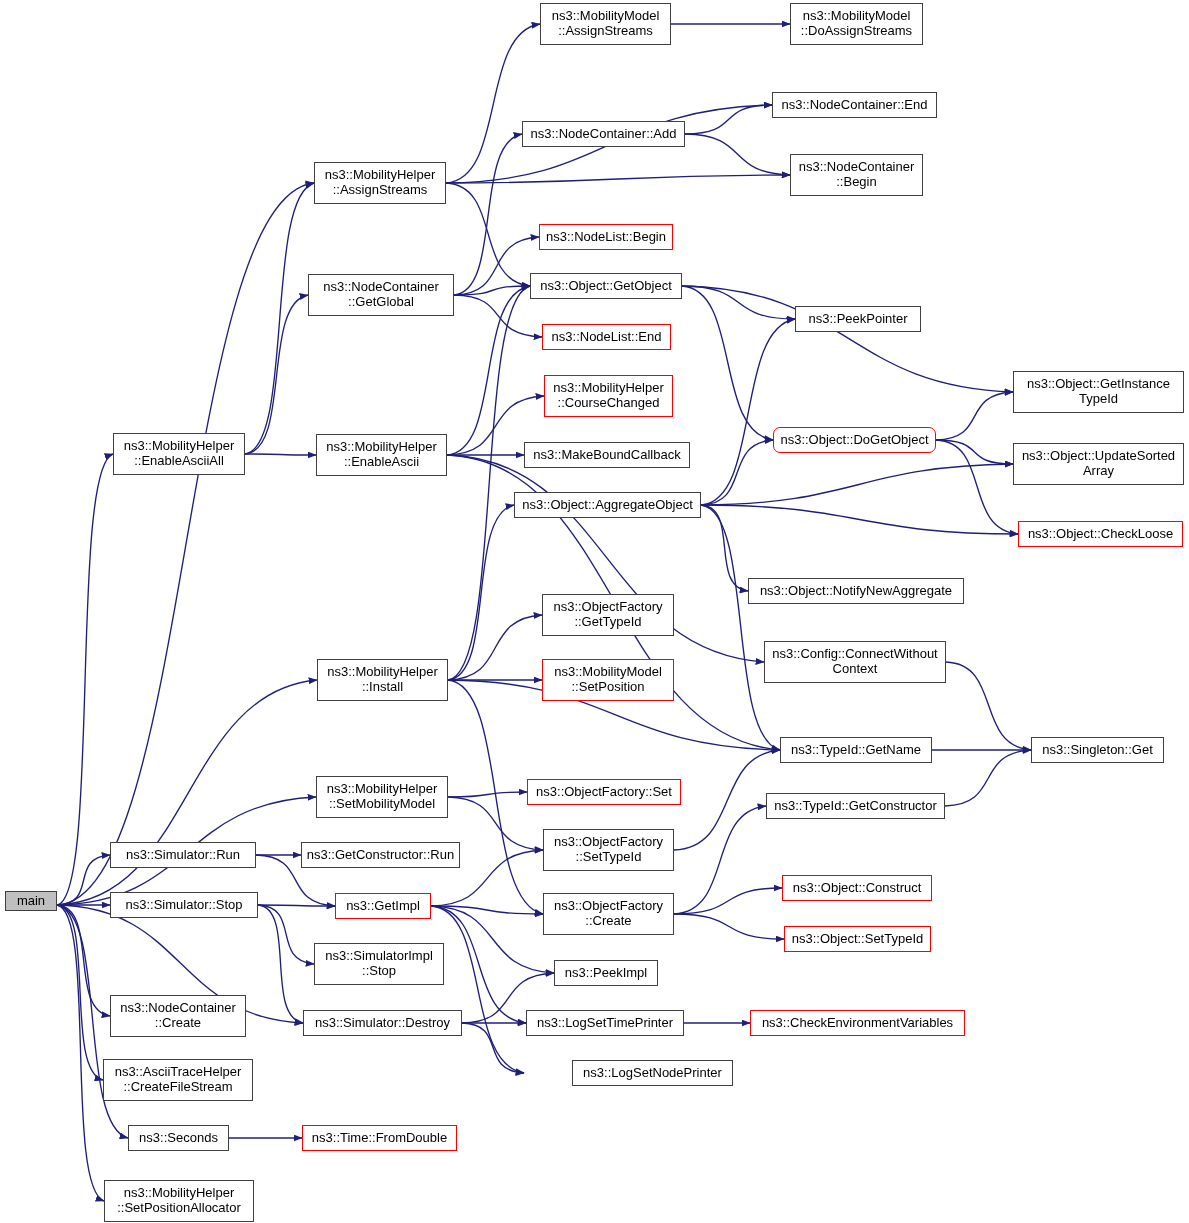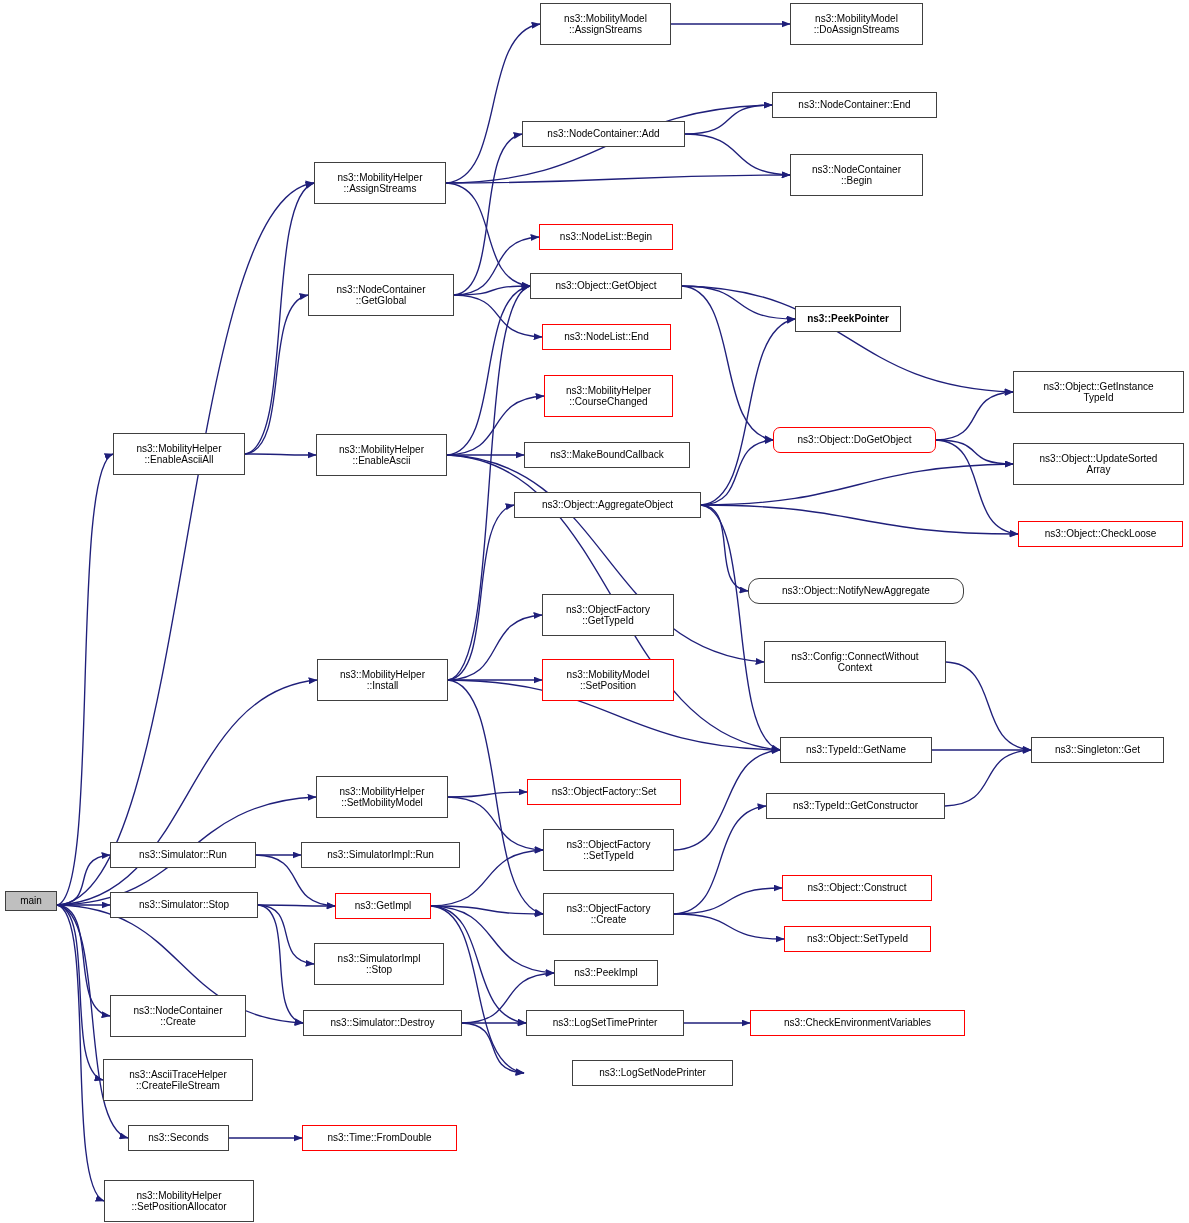--- a/index.html
+++ b/index.html
@@ -2,21 +2,21 @@
 <html><head>
 <meta charset="utf-8">
 <style>
   html,body{margin:0;padding:0;background:#ffffff;}
   #canvas{position:relative;width:1189px;height:1223px;background:#ffffff;
           font-family:"Liberation Sans",sans-serif;overflow:hidden;}
   #edges{position:absolute;left:0;top:0;width:1189px;height:1223px;}
   .node{position:absolute;box-sizing:border-box;display:flex;align-items:center;
         justify-content:center;text-align:center;background:#ffffff;
         border:1px solid #404040;color:#000000;line-height:1.12;
-        font-size:10px;letter-spacing:0px;white-space:pre-line;z-index:5;}
+        font-size:13px;letter-spacing:0px;white-space:pre-line;z-index:5;}
   .node.red{border:1px solid #ff0000;text-align:center;}
   .node.cur{background:#bfbfbf;border:1px solid #404040;}
 </style>
 </head>
 <body>
 
 <div id="canvas">
   <svg id="edges" xmlns="http://www.w3.org/2000/svg" viewBox="0 0 1189 1223">
     <defs>
       <marker id="ah" markerWidth="9" markerHeight="7" refX="8.4" refY="3.5" orient="auto" markerUnits="userSpaceOnUse">
@@ -107,55 +107,55 @@
       <div class="node" style="left: 772px; top: 92px; width: 165px; height: 26px;">ns3::NodeContainer::End</div>
       <div class="node" style="left: 522px; top: 121px; width: 163px; height: 26px;">ns3::NodeContainer::Add</div>
       <div class="node" style="left: 790px; top: 154px; width: 133px; height: 42px;">ns3::NodeContainer
 ::Begin</div>
       <div class="node" style="left: 314px; top: 162px; width: 132px; height: 42px;">ns3::MobilityHelper
 ::AssignStreams</div>
       <div class="node red" style="left: 539px; top: 224px; width: 134px; height: 26px;">ns3::NodeList::Begin</div>
       <div class="node" style="left: 530px; top: 273px; width: 152px; height: 26px;">ns3::Object::GetObject</div>
       <div class="node" style="left: 308px; top: 274px; width: 146px; height: 42px;">ns3::NodeContainer
 ::GetGlobal</div>
-      <div class="node" style="left: 795px; top: 306px; width: 106px; height: 26px; font-weight: bold;">ns3::PeekPointer</div>
+      <div class="node" style="left: 795px; top: 306px; width: 126px; height: 26px;">ns3::PeekPointer</div>
       <div class="node red" style="left: 542px; top: 324px; width: 129px; height: 26px;">ns3::NodeList::End</div>
       <div class="node" style="left: 1013px; top: 371px; width: 171px; height: 42px;">ns3::Object::GetInstance
 TypeId</div>
       <div class="node red" style="left: 544px; top: 375px; width: 129px; height: 42px;">ns3::MobilityHelper
 ::CourseChanged</div>
       <div class="node red" style="left: 773px; top: 427px; width: 163px; height: 26px; border-radius: 7px;">ns3::Object::DoGetObject</div>
       <div class="node" style="left: 113px; top: 433px; width: 132px; height: 42px;">ns3::MobilityHelper
 ::EnableAsciiAll</div>
       <div class="node" style="left: 316px; top: 434px; width: 131px; height: 42px;">ns3::MobilityHelper
 ::EnableAscii</div>
       <div class="node" style="left: 1013px; top: 443px; width: 171px; height: 42px;">ns3::Object::UpdateSorted
 Array</div>
       <div class="node" style="left: 524px; top: 442px; width: 166px; height: 26px;">ns3::MakeBoundCallback</div>
       <div class="node" style="left: 514px; top: 492px; width: 187px; height: 26px;">ns3::Object::AggregateObject</div>
       <div class="node red" style="left: 1018px; top: 521px; width: 165px; height: 26px;">ns3::Object::CheckLoose</div>
-      <div class="node" style="left: 748px; top: 578px; width: 216px; height: 26px; border-radius: 11px;">ns3::Object::NotifyNewAggregate</div>
+      <div class="node" style="left: 748px; top: 578px; width: 216px; height: 26px;">ns3::Object::NotifyNewAggregate</div>
       <div class="node" style="left: 542px; top: 594px; width: 132px; height: 42px;">ns3::ObjectFactory
 ::GetTypeId</div>
       <div class="node" style="left: 764px; top: 641px; width: 182px; height: 42px;">ns3::Config::ConnectWithout
 Context</div>
       <div class="node" style="left: 317px; top: 659px; width: 131px; height: 42px;">ns3::MobilityHelper
 ::Install</div>
       <div class="node red" style="left: 542px; top: 659px; width: 132px; height: 42px;">ns3::MobilityModel
 ::SetPosition</div>
       <div class="node" style="left: 780px; top: 737px; width: 152px; height: 26px;">ns3::TypeId::GetName</div>
       <div class="node" style="left: 1031px; top: 737px; width: 133px; height: 26px;">ns3::Singleton::Get</div>
       <div class="node red" style="left: 527px; top: 779px; width: 154px; height: 26px;">ns3::ObjectFactory::Set</div>
       <div class="node" style="left: 316px; top: 776px; width: 132px; height: 42px;">ns3::MobilityHelper
 ::SetMobilityModel</div>
       <div class="node" style="left: 766px; top: 793px; width: 179px; height: 26px;">ns3::TypeId::GetConstructor</div>
       <div class="node" style="left: 543px; top: 829px; width: 131px; height: 42px;">ns3::ObjectFactory
 ::SetTypeId</div>
       <div class="node" style="left: 110px; top: 842px; width: 146px; height: 26px;">ns3::Simulator::Run</div>
-      <div class="node" style="left: 301px; top: 842px; width: 159px; height: 26px;">ns3::SimulatorImpl::Run</div>
+      <div class="node" style="left: 301px; top: 842px; width: 159px; height: 26px;">ns3::GetConstructor::Run</div>
       <div class="node red" style="left: 782px; top: 875px; width: 150px; height: 26px;">ns3::Object::Construct</div>
       <div class="node" style="left: 110px; top: 892px; width: 148px; height: 26px;">ns3::Simulator::Stop</div>
       <div class="node red" style="left: 335px; top: 893px; width: 96px; height: 26px;">ns3::GetImpl</div>
       <div class="node" style="left: 543px; top: 893px; width: 131px; height: 42px;">ns3::ObjectFactory
 ::Create</div>
       <div class="node red" style="left: 784px; top: 926px; width: 147px; height: 26px;">ns3::Object::SetTypeId</div>
       <div class="node" style="left: 314px; top: 943px; width: 130px; height: 42px;">ns3::SimulatorImpl
 ::Stop</div>
       <div class="node" style="left: 554px; top: 960px; width: 104px; height: 26px;">ns3::PeekImpl</div>
       <div class="node" style="left: 110px; top: 995px; width: 136px; height: 42px;">ns3::NodeContainer

